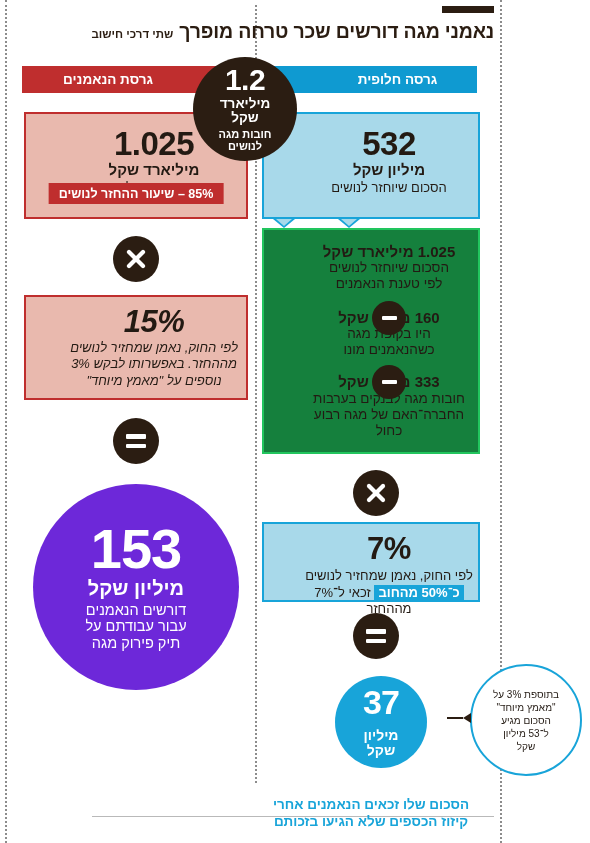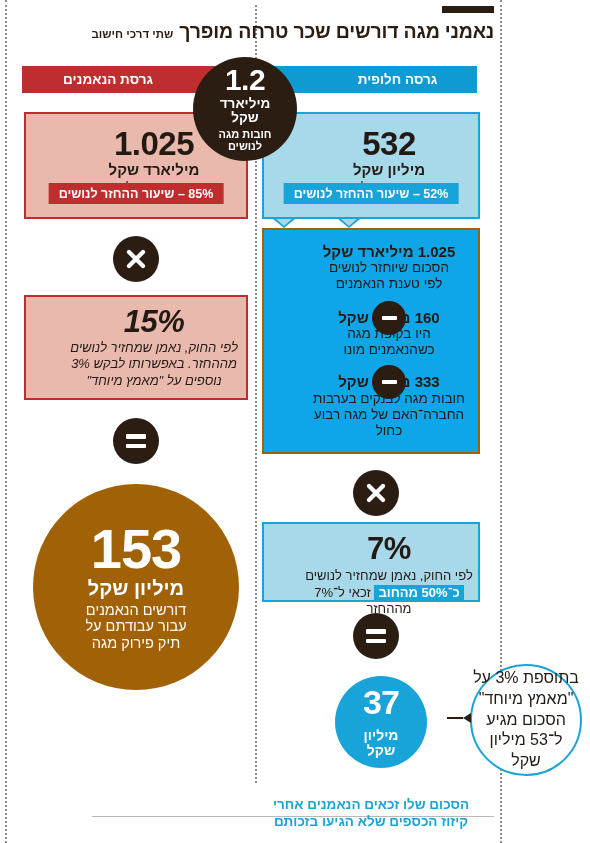--- a/index.html
+++ b/index.html
@@ -40,21 +40,21 @@
      background:#2b1d12;color:#fff;display:flex;flex-direction:column;align-items:center;
      justify-content:center;text-align:center;line-height:1.02;z-index:6;}
   .blackcircle .big{font-size:30px;font-weight:bold;letter-spacing:-.5px;}
   .blackcircle .unit{font-size:13.5px;font-weight:bold;line-height:1.05;margin-top:1px;}
   .blackcircle .note{font-size:11px;font-weight:bold;line-height:1.12;margin-top:3px;}
 
   
   .panel{position:absolute;box-sizing:border-box;padding-left:36px;}
   .panel.bluefill{background:#a8d9ea;border:2px solid #18a4d9;}
   .panel.redfill{background:#e9b9ae;border:2px solid #bf2e2e;}
-  .panel.white{background:#0ea5e9;border:2px solid #a16207;}
+  .panel.white{background:#15803d;border:2px solid #22c55e;}
   .panel.bluelight{background:#a8d9ea;border:2px solid #18a4d9;}
 
   .bignum{font-size:33px;font-weight:bold;line-height:1;letter-spacing:-.5px;text-align:center;color:#231a13;}
   .unitline{font-size:15px;font-weight:bold;text-align:center;line-height:1.12;margin-top:2px;}
   .descline{font-size:13px;text-align:center;line-height:1.18;margin-top:1px;}
 
   .ribbon{position:absolute;left:50%;transform:translateX(-50%);height:21px;display:flex;
      align-items:center;justify-content:center;color:#fff;font-size:12.5px;font-weight:bold;
      white-space:nowrap;padding:0 10px;box-sizing:border-box;}
   .ribbon.blue{background:#18a4d9;}
@@ -83,29 +83,29 @@
 
   
   .hl{color:#fff;padding:0 4px;font-weight:bold;}
   .hl.blue{background:#18a4d9;}
   .hl.red{background:#bf2e2e;}
 
   
   .circle{position:absolute;border-radius:50%;display:flex;flex-direction:column;
      align-items:center;justify-content:center;text-align:center;color:#fff;}
   .circle.blue{background:#18a4d9;}
-  .circle.red{background:#a16207;}
+  .circle.red{background:#6d28d9;}
   .circle .n{font-weight:bold;line-height:.95;letter-spacing:-1px;}
   .circle .u{font-weight:bold;line-height:1.06;}
   .circle .d{line-height:1.15;}
 
   
   .bubble{position:absolute;border:2px solid #18a4d9;border-radius:50%;background:#fff;
      display:flex;align-items:center;justify-content:center;text-align:center;
-     font-size:16px;line-height:1.3;color:#231a13;}
+     font-size:10px;line-height:1.3;color:#231a13;}
   .arrow{position:absolute;display:flex;align-items:center;color:#2b1d12;}
   .arrow .shaft{width:16px;height:2.5px;background:#2b1d12;}
   .arrow .head{width:0;height:0;border-top:5px solid transparent;border-bottom:5px solid transparent;
      border-right:8px solid #2b1d12;}
 
   .caption{position:absolute;color:#18a4d9;font-size:13.5px;font-weight:bold;
      text-align:center;line-height:1.25;}
 </style>
 </head>
 <body>
@@ -138,21 +138,20 @@
     <div class="note" style="white-space:pre-line;"><span>חובות מגה
 לנושים</span></div>
   </div>
 
   <div class="panel bluefill" style="top:112px;right:110px;width:218px;height:107px;">
     <div style="padding-top:13px;">
       <div class="bignum">532</div>
       <div class="unitline">מיליון שקל</div>
       <div class="descline">הסכום שיוחזר לנושים</div>
     </div>
-    <div class="ribbon blue" style="bottom:13px;">52% – שיעור ההחזר לנושים</div>
   </div>
   <div class="notch" style="top:219px;right:0;left:0;margin:0 auto;">
     <i></i>
   </div>
   <div class="notch" style="top:219px;left:auto;right:219px;">
       <i></i>
     </div>
 
   <div class="panel white" style="top:228px;right:110px;width:218px;height:226px;">
 

